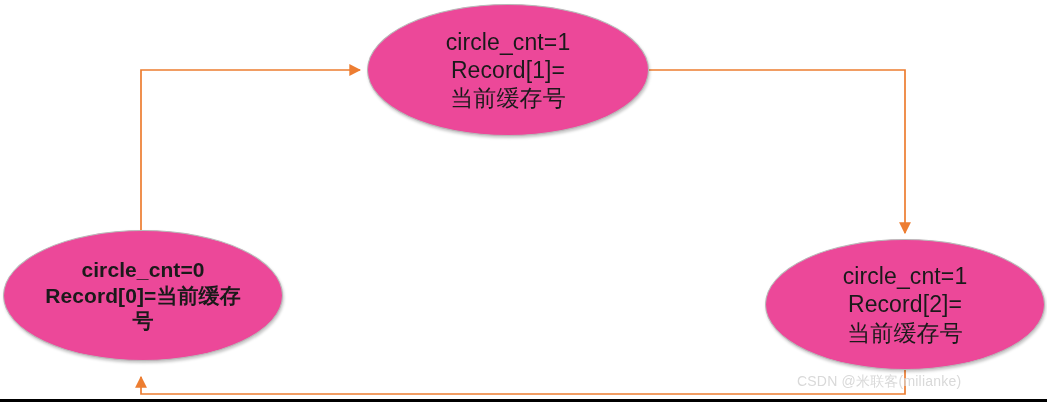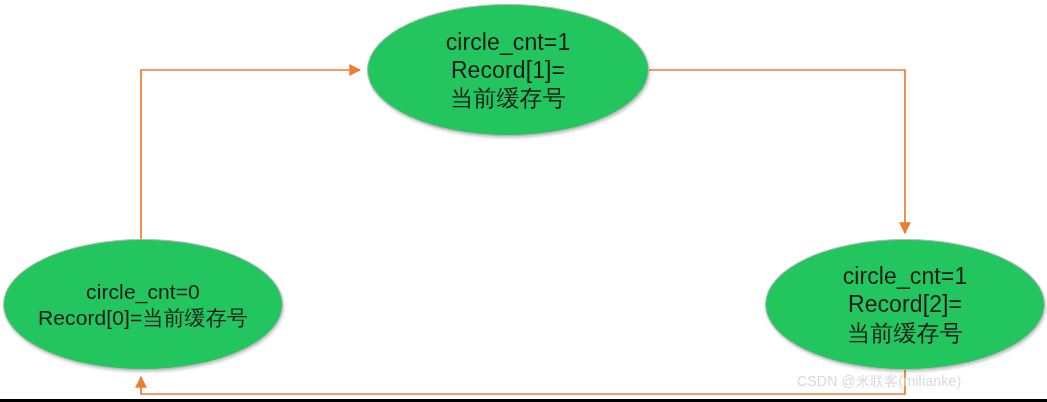--- a/index.html
+++ b/index.html
@@ -23,42 +23,43 @@
     position: absolute;
     left: 0;
     top: 0;
     width: 1047px;
     height: 402px;
   }
   .node-ellipse {
     position: absolute;
     box-sizing: border-box;
     border-radius: 50%;
-    background: #22c55e;
+    background: #ec4899;
     border: 1px solid #b8b8b8;
     box-shadow: 1px 2px 3px rgba(0,0,0,0.22);
     display: flex;
     align-items: center;
     justify-content: center;
     text-align: center;
     color: #1a1a1a;
   }
   .node-text {
     line-height: 1.23;
     font-size: 23px;
     letter-spacing: 0.1px;
     width: 66%;
     white-space: pre-line;
     word-break: break-all;
   }
   #node-state0 {
     left: 3px;
-    top: 239px;
+    top: 230px;
     width: 280px;
     height: 131px;
+    font-weight: bold;
   }
   #node-state0 .node-text {
     font-size: 21px;
     width: 76%;
   }
   #node-state1 {
     left: 367px;
     top: 4px;
     width: 282px;
     height: 132px;

